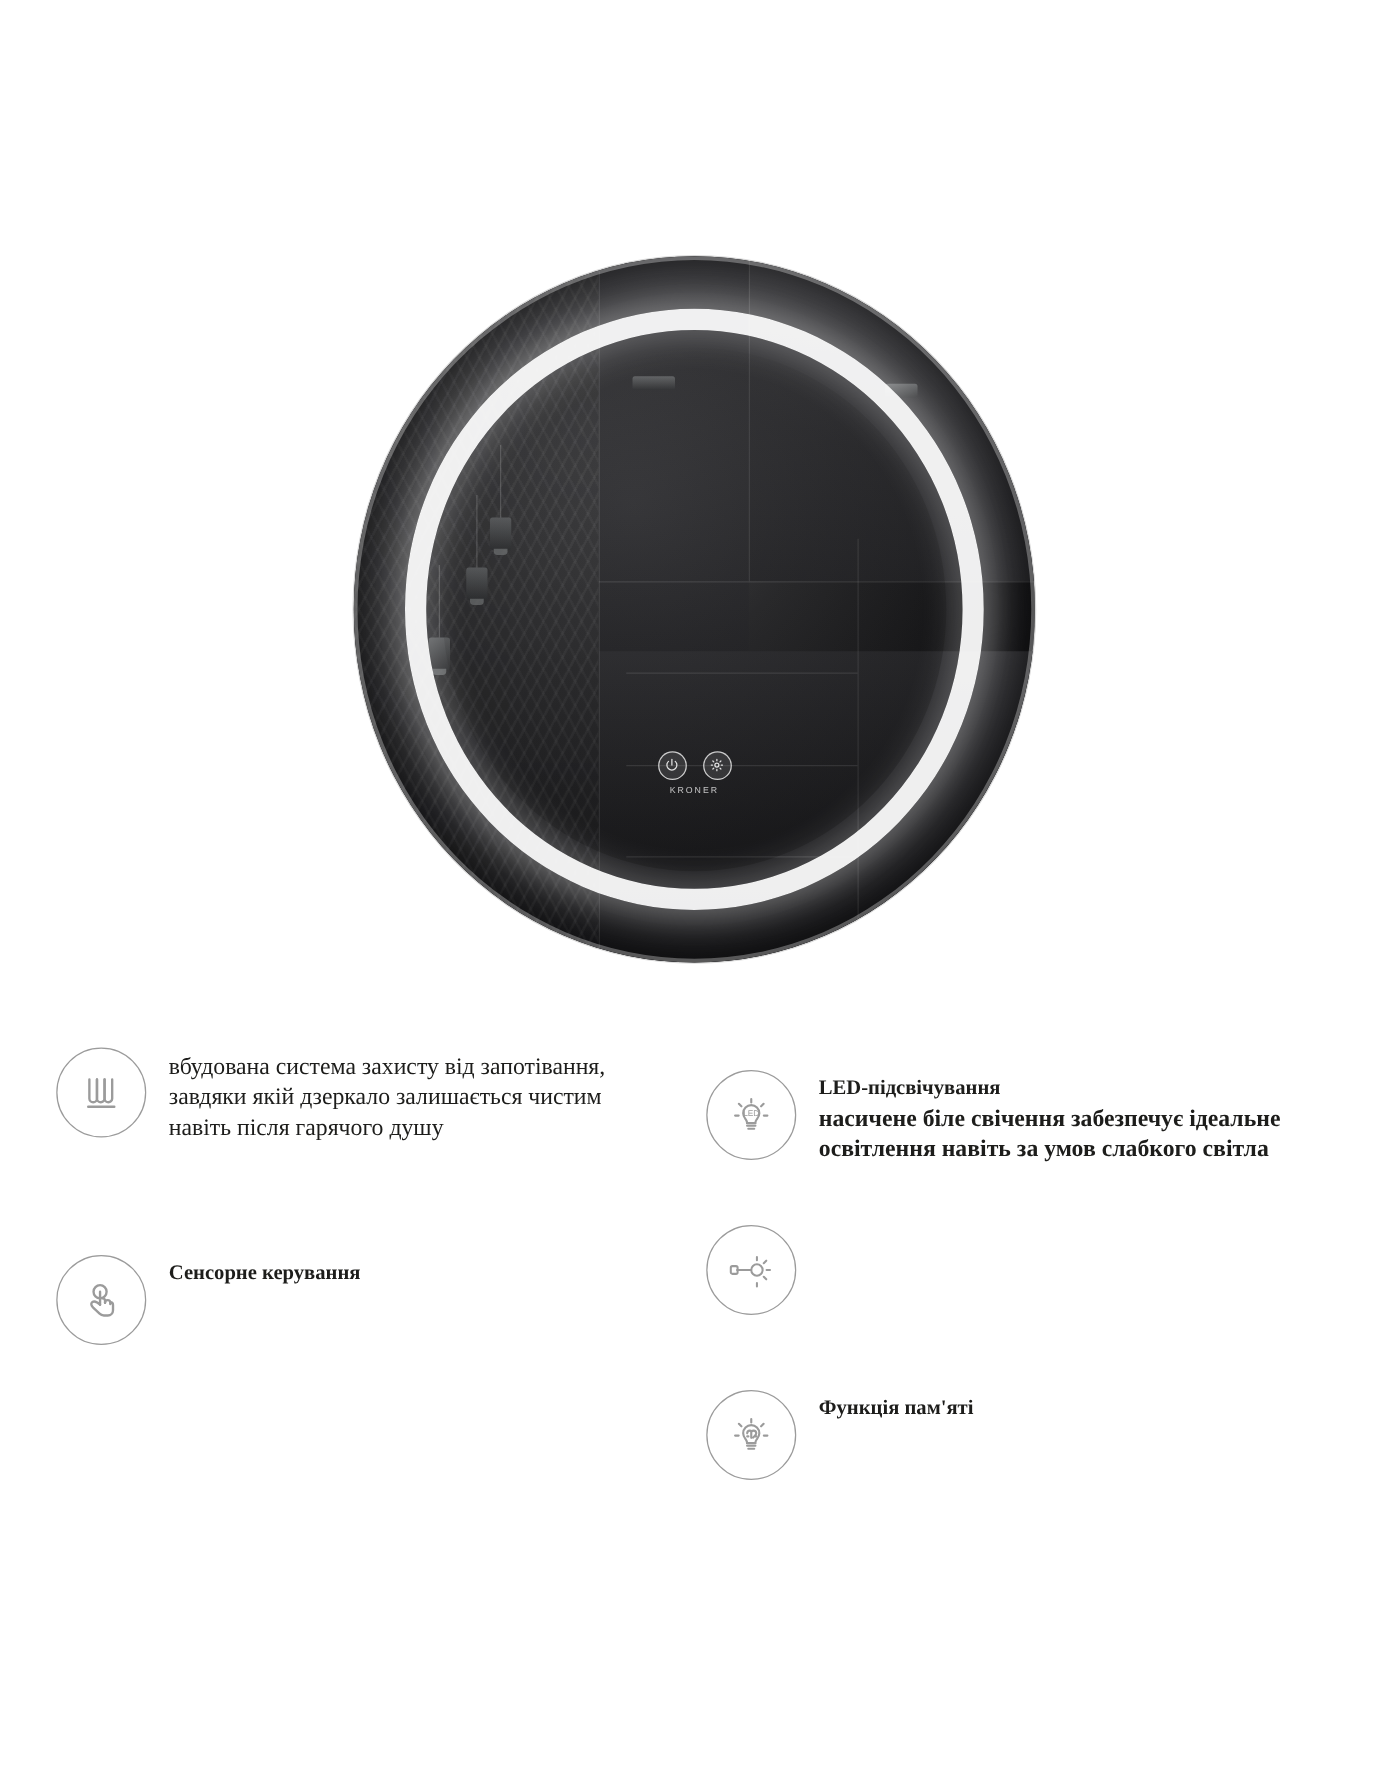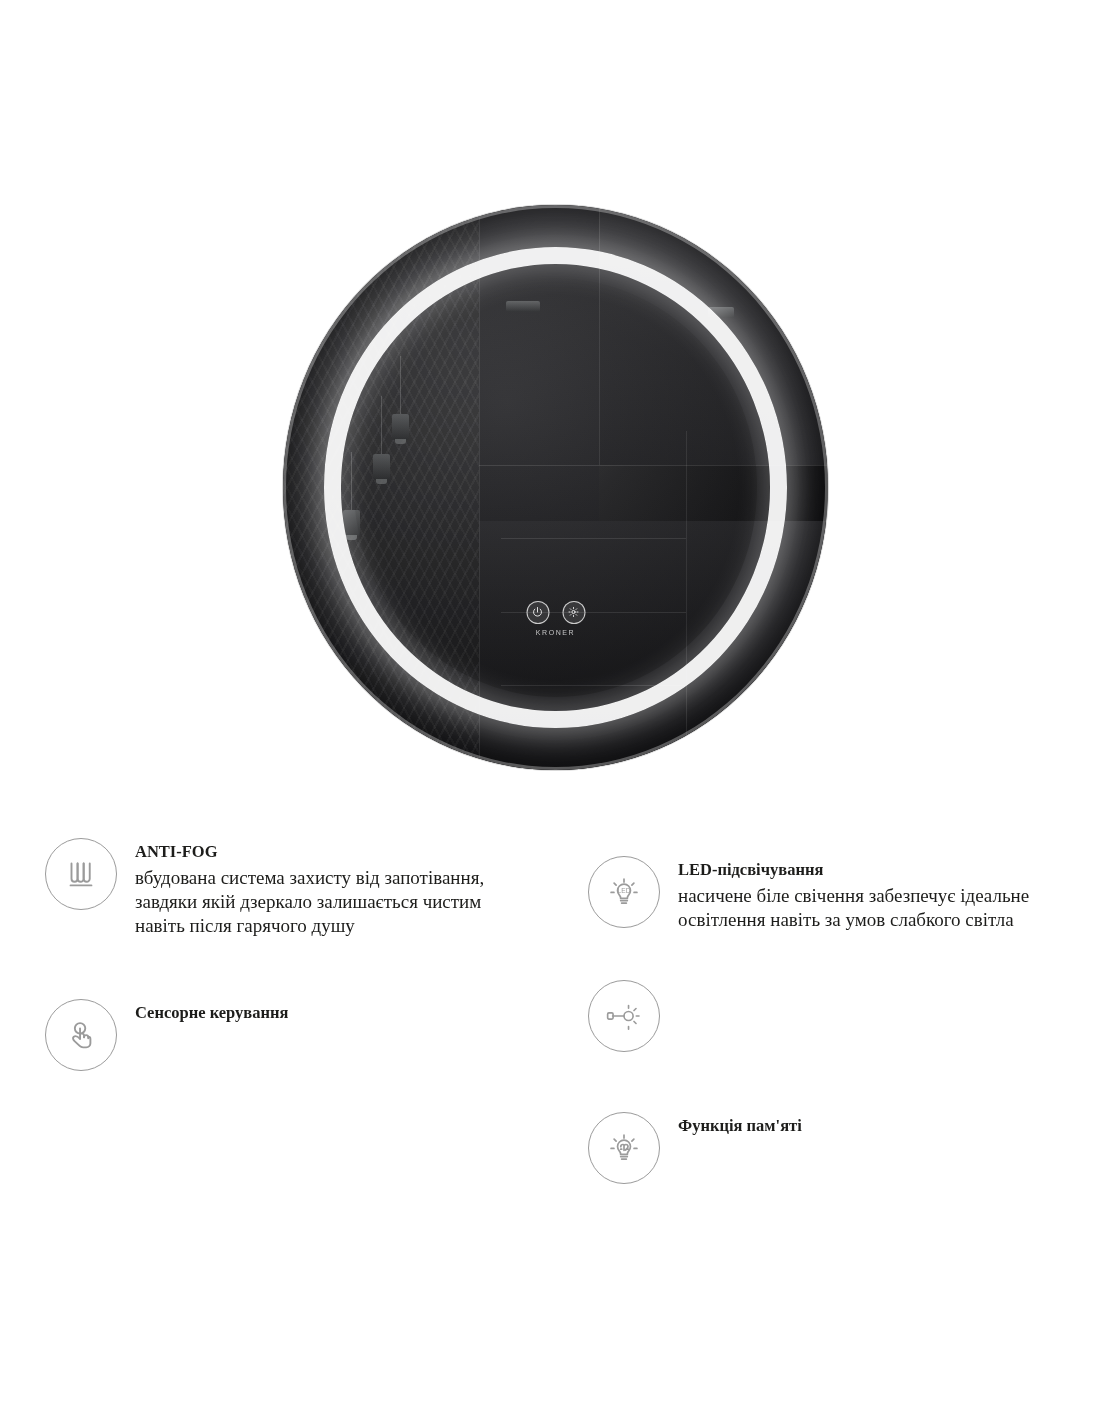--- a/index.html
+++ b/index.html
@@ -192,21 +192,21 @@
     position: absolute;
     left: 0;
     top: 838px;
     width: 1100px;
   }
   .col {
     position: absolute;
     width: 500px;
   }
   .col-left { left: 45px; top: 0; }
-  .col-right { left: 588px; top: 18px; }
+  .col-right { left: 565px; top: 18px; }
 
   .feature {
     display: flex;
     align-items: flex-start;
     margin-bottom: 34px;
   }
   .feature .badge {
     flex: 0 0 auto;
     width: 70px;
     height: 70px;
@@ -228,21 +228,21 @@
     margin: 0 0 3px 0;
     color: #1d1d1b;
   }
   .feature .desc {
     font-size: 19px;
     line-height: 1.28;
     margin: 0;
     color: #1d1d1b;
     max-width: 400px;
   }
-  .col-right .feature .desc { max-width: 420px; }
+  .col-right .feature .desc { max-width: 420px; font-weight: bold; }
 
   svg { display: block; }
 </style>
 </head>
 <body>
 
 <div class="product-stage">
   <div class="mirror-wrap">
     <div class="mirror-outer">
 
@@ -299,26 +299,25 @@
     <div class="feature">
       <div class="badge">
         <svg width="38" height="38" viewBox="0 0 40 40" fill="none" stroke="#9b9b9b" stroke-width="2" stroke-linecap="round">
           <path d="M10 9v16a3.2 3.2 0 0 0 6.4 0V9"></path>
           <path d="M16.4 9v16a3.2 3.2 0 0 0 6.4 0V9"></path>
           <path d="M22.8 9v16a3.2 3.2 0 0 0 6.4 0V9"></path>
           <path d="M9 32h22"></path>
         </svg>
       </div>
       <div class="body">
-        <p class="title">ANTI-FOG</p>
         <p class="desc">вбудована система захисту від запотівання, завдяки якій дзеркало залишається чистим навіть після гарячого душу</p>
       </div>
     </div>
 
-    <div class="feature" style="margin-top:60px;">
+    <div class="feature" style="margin-top:89px;">
       <div class="badge">
         <svg width="38" height="38" viewBox="0 0 40 40" fill="none" stroke="#9b9b9b" stroke-width="2" stroke-linecap="round" stroke-linejoin="round">
           <circle cx="19" cy="13" r="5.5"></circle>
           <path d="M19 13v11"></path>
           <path d="M19 24c-2.6-2.6-5-3.4-6.6-2.2-1.5 1.2-.7 3.2.8 4.6l5.4 5.1c1 1 2.3 1.5 3.6 1.5h3.4c2.4 0 4.3-1.9 4.3-4.3v-4.5c0-1.3-1-2.3-2.3-2.3"></path>
           <path d="M27.6 23.4v-1.1c0-1.2-1-2.2-2.2-2.2s-2.2 1-2.2 2.2"></path>
           <path d="M23.2 22.3v-1.6c0-1.2-1-2.1-2.1-2.1"></path>
         </svg>
       </div>
       <div class="body">

